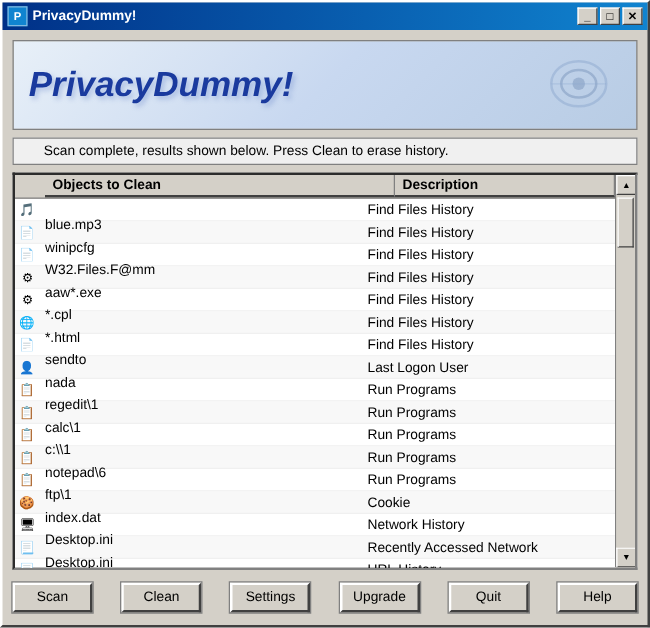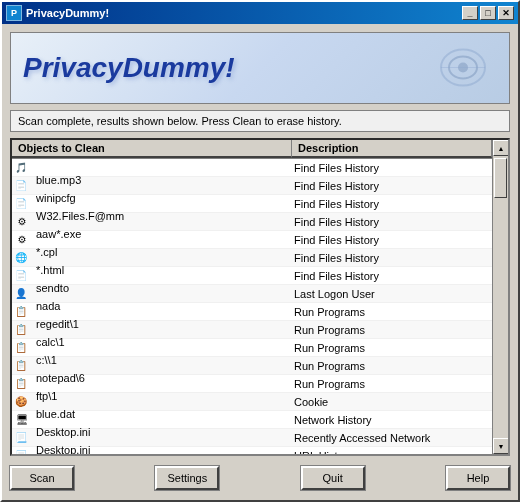--- a/index.html
+++ b/index.html
@@ -98,21 +98,21 @@
     .logo-icon {
       position: absolute;
       right: 16px;
       top: 50%;
       transform: translateY(-50%);
       opacity: 0.6;
     }
     .status-bar {
       background: #f0f0f0;
       border: 1px solid #808080;
-      padding: 4px 7px;
+      padding: 4px 24px;
       font-size: 11px;
       color: #000;
       flex-shrink: 0;
     }
     .list-container {
       flex: 1;
       border: 2px inset #808080;
       background: white;
       display: flex;
       flex-direction: column;
@@ -128,20 +128,21 @@
       padding: 2px 6px;
       font-weight: bold;
       font-size: 11px;
       border-right: 1px solid #808080;
       border-bottom: 2px solid #404040;
       background: #d4d0c8;
     }
     .list-header-cell:first-child {
       width: 280px;
       flex-shrink: 0;
+      margin-left: 24px;
     }
     .list-header-cell:last-child {
       flex: 1;
     }
     .list-body {
       flex: 1;
       overflow-y: auto;
       overflow-x: hidden;
     }
     .list-row {
@@ -341,21 +342,21 @@
               <div class="row-name">notepad\6</div>
               <div class="row-desc">Run Programs</div>
             </div>
             <div class="list-row">
               <div class="row-icon">📋</div>
               <div class="row-name">ftp\1</div>
               <div class="row-desc">Run Programs</div>
             </div>
             <div class="list-row">
               <div class="row-icon">🍪</div>
-              <div class="row-name">blue.dat</div>
+              <div class="row-name">index.dat</div>
               <div class="row-desc">Cookie</div>
             </div>
             <div class="list-row">
               <div class="row-icon">🖥</div>
               <div class="row-name">Desktop.ini</div>
               <div class="row-desc">Network History</div>
             </div>
             <div class="list-row">
               <div class="row-icon">📃</div>
               <div class="row-name">Desktop.ini</div>
@@ -372,18 +373,20 @@
         <div class="scrollbar-btn">▲</div>
         <div class="scrollbar-track">
           <div class="scrollbar-thumb"></div>
         </div>
         <div class="scrollbar-btn">▼</div>
       </div>
     </div>
 
     <div class="button-bar">
       <button class="win-button">Scan</button>
+      <button class="win-button">Clean</button>
       <button class="win-button">Settings</button>
+      <button class="win-button">Upgrade</button>
       <button class="win-button">Quit</button>
       <button class="win-button">Help</button>
     </div>
   </div>
 </div>
 
 </body></html>

